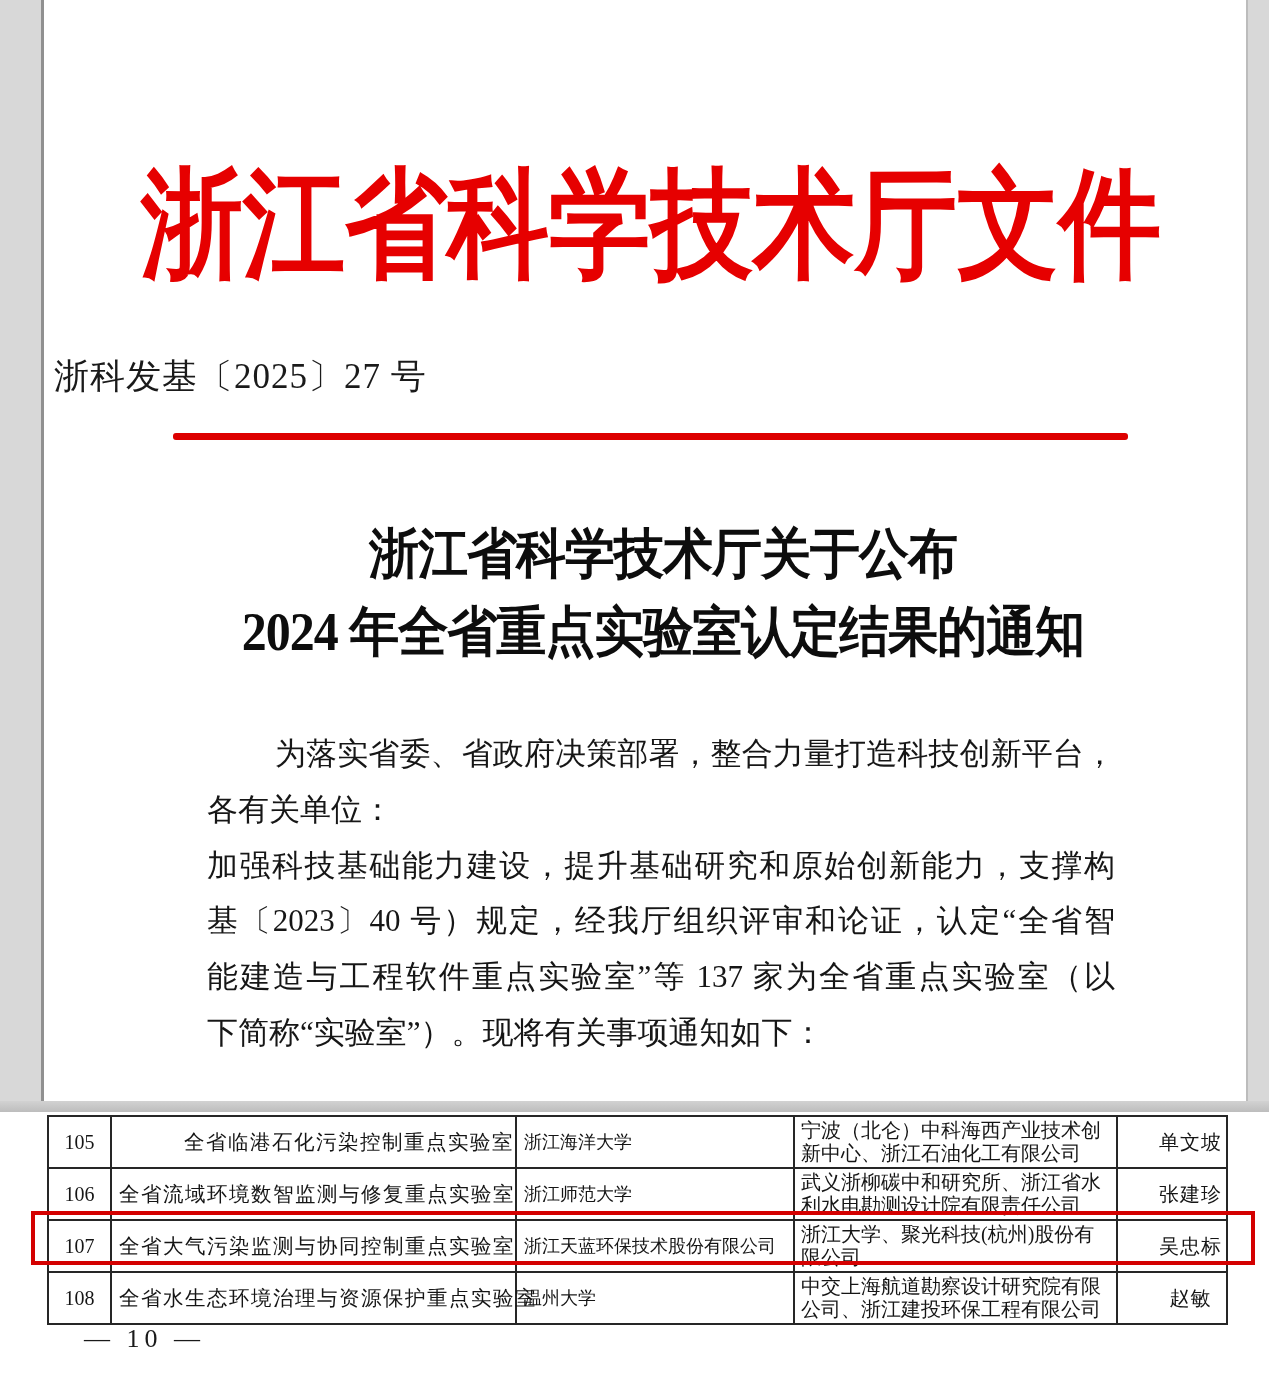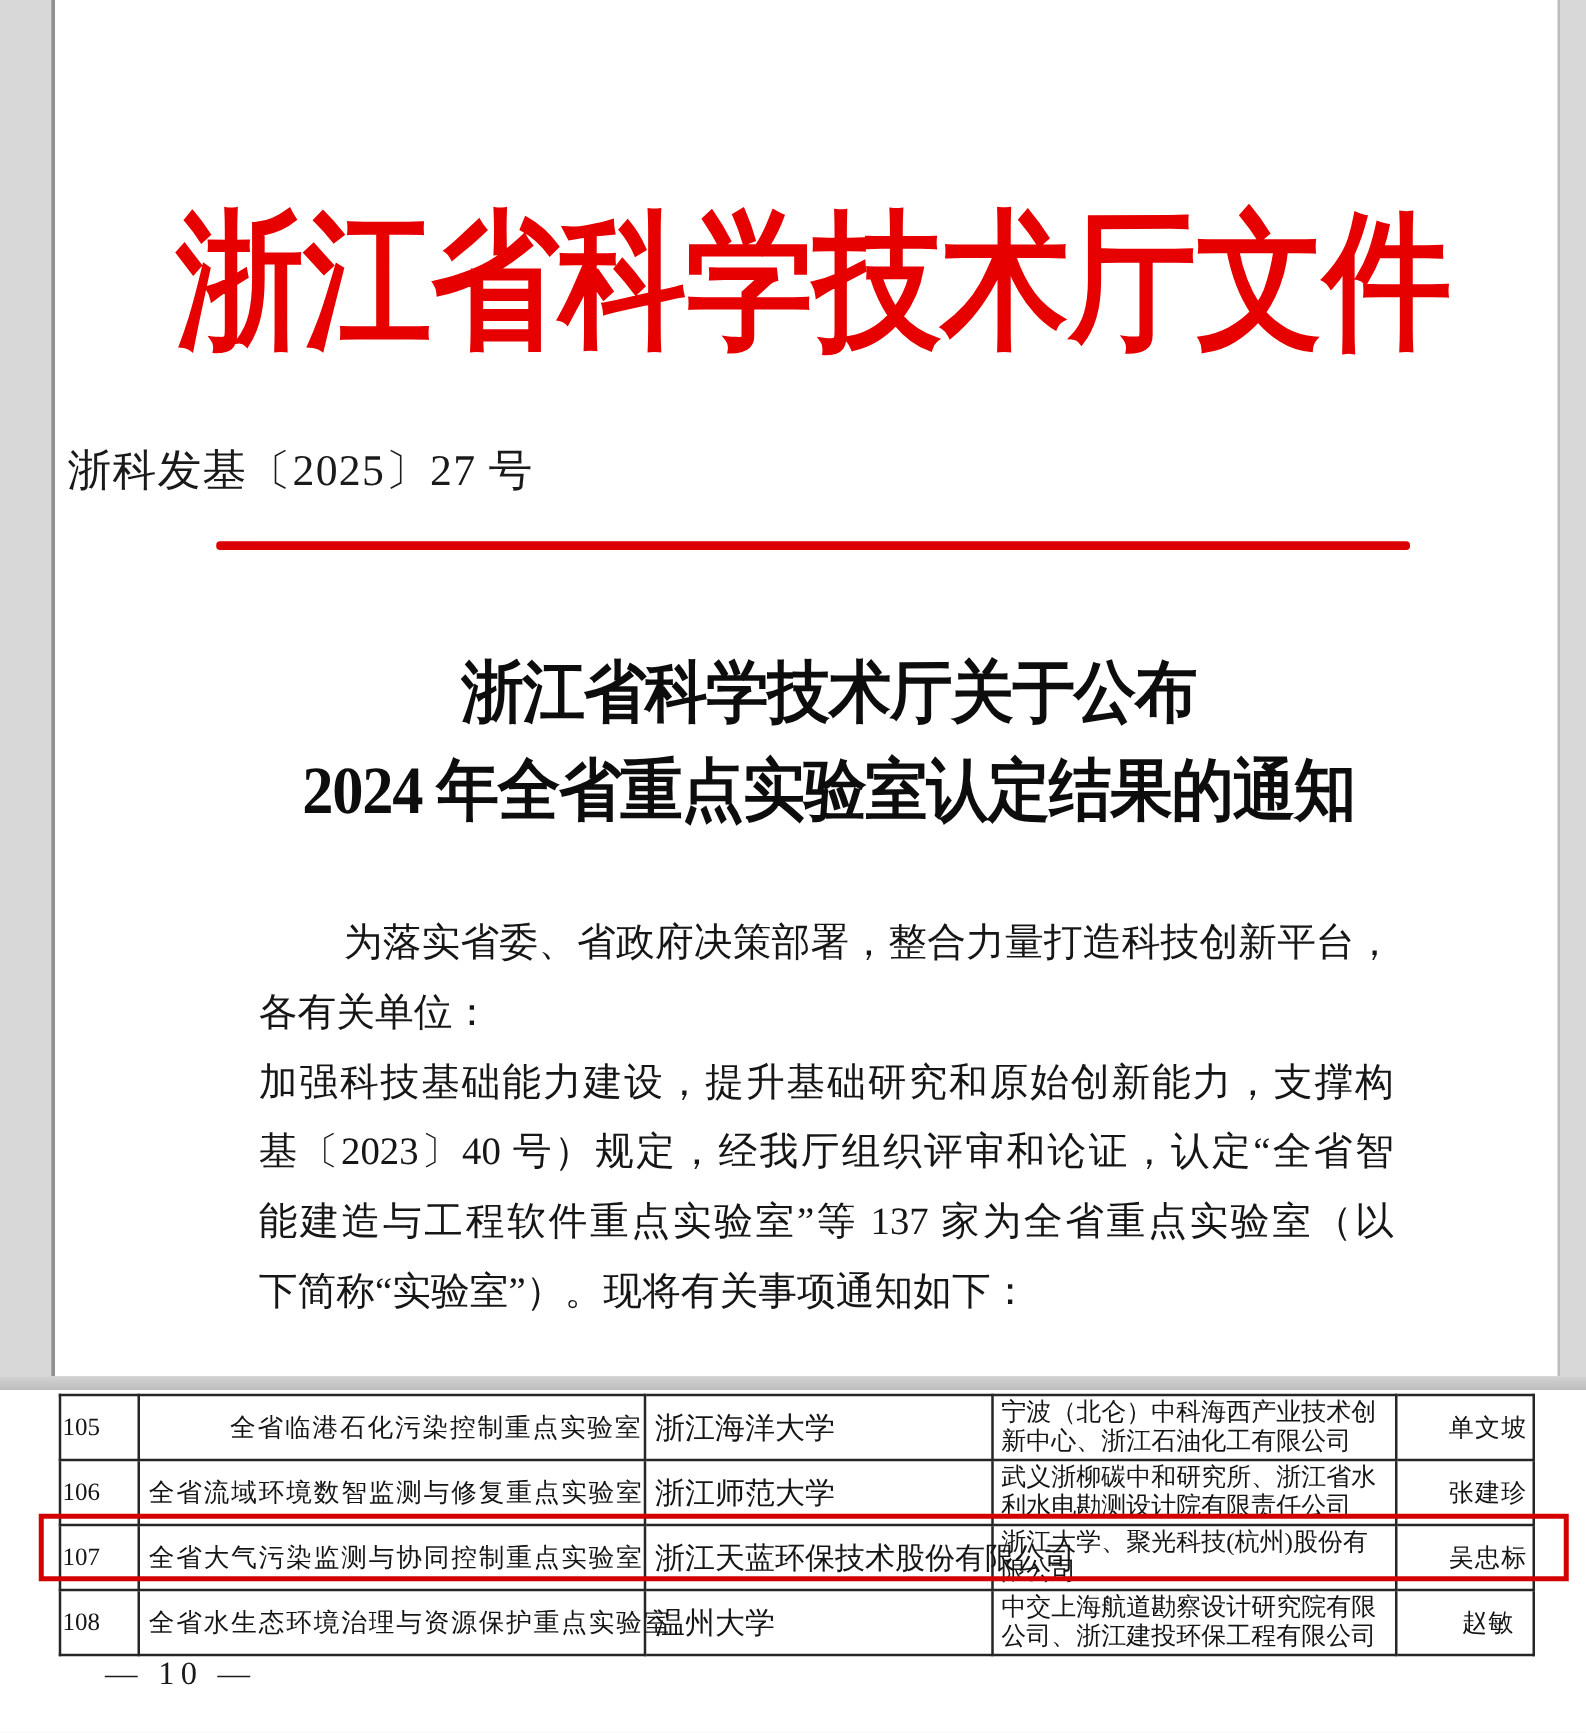--- a/index.html
+++ b/index.html
@@ -1,18 +1,18 @@
 <!DOCTYPE html>
 <html><head>
 <meta charset="utf-8">
 <style>
   html,body { margin:0; padding:0; background:#ffffff; }
   .screen {
     position:relative; width:1269px; height:1386px; overflow:hidden;
-    background:#e5e5e5; color:#141414;
+    background:#0f766e; color:#141414;
     font-family:"Liberation Serif","DejaVu Serif",serif;
   }
   
   .top-section { position:absolute; left:0; top:0; width:1269px; height:1101px; background:#d8d8d8; }
   .page {
     position:absolute; left:41px; top:0; width:1202px; height:1101px; background:#ffffff;
     border-left:3px solid #909090; border-right:2px solid #bcbcbc;
   }
   .doc-header {
     position:absolute; left:0; top:146px; width:100%; margin:0; padding-left:12px; box-sizing:border-box;
@@ -40,23 +40,23 @@
   .band { position:absolute; left:0; top:1101px; width:1269px; height:11px;
           background:linear-gradient(#d2d2d2,#bdbdbd); }
   
   .bottom-section { position:absolute; left:0; top:1112px; width:1269px; height:274px; background:#ffffff; }
   table.labs {
     position:absolute; left:47px; top:3px; width:1179px;
     border-collapse:collapse; table-layout:fixed;
     color:#151515;
   }
   table.labs td { border:2px solid #262626; height:45px; vertical-align:middle; overflow:visible; }
-  td.c-no   { font-size:20px; }
+  td.c-no   { text-align:center; font-size:20px; }
   td.c-lab  { padding-left:7px; font-size:20.5px; letter-spacing:1.5px; white-space:nowrap;text-align:right; }
-  td.c-host { padding-left:7px; font-size:24px; white-space:nowrap; }
+  td.c-host { padding-left:7px; font-size:18px; white-space:nowrap; }
   td.c-part { padding:2px 6px; font-size:20px; line-height:23px; }
   td.c-dir  { text-align:center; font-size:20px; letter-spacing:1px;padding-left:38px; }
   .highlight-box {
     position:absolute; left:31px; top:1211px; width:1216px; height:46px;
     border:4px solid #d40000; background:transparent;
   }
   .page-number { position:absolute; left:84px; top:1324px; font-size:26px; letter-spacing:5px; color:#1a1a1a; }
 </style>
 </head>
 <body>

